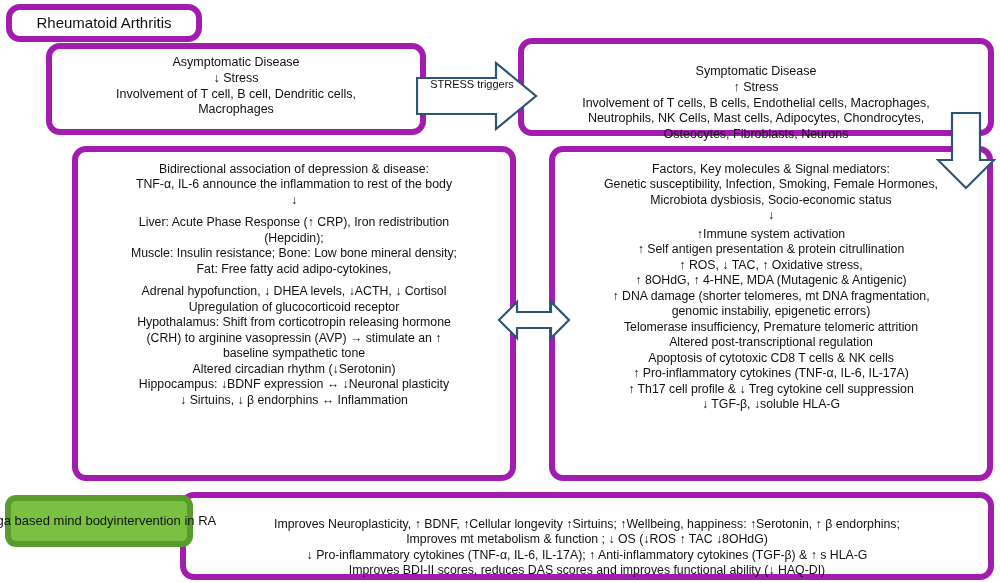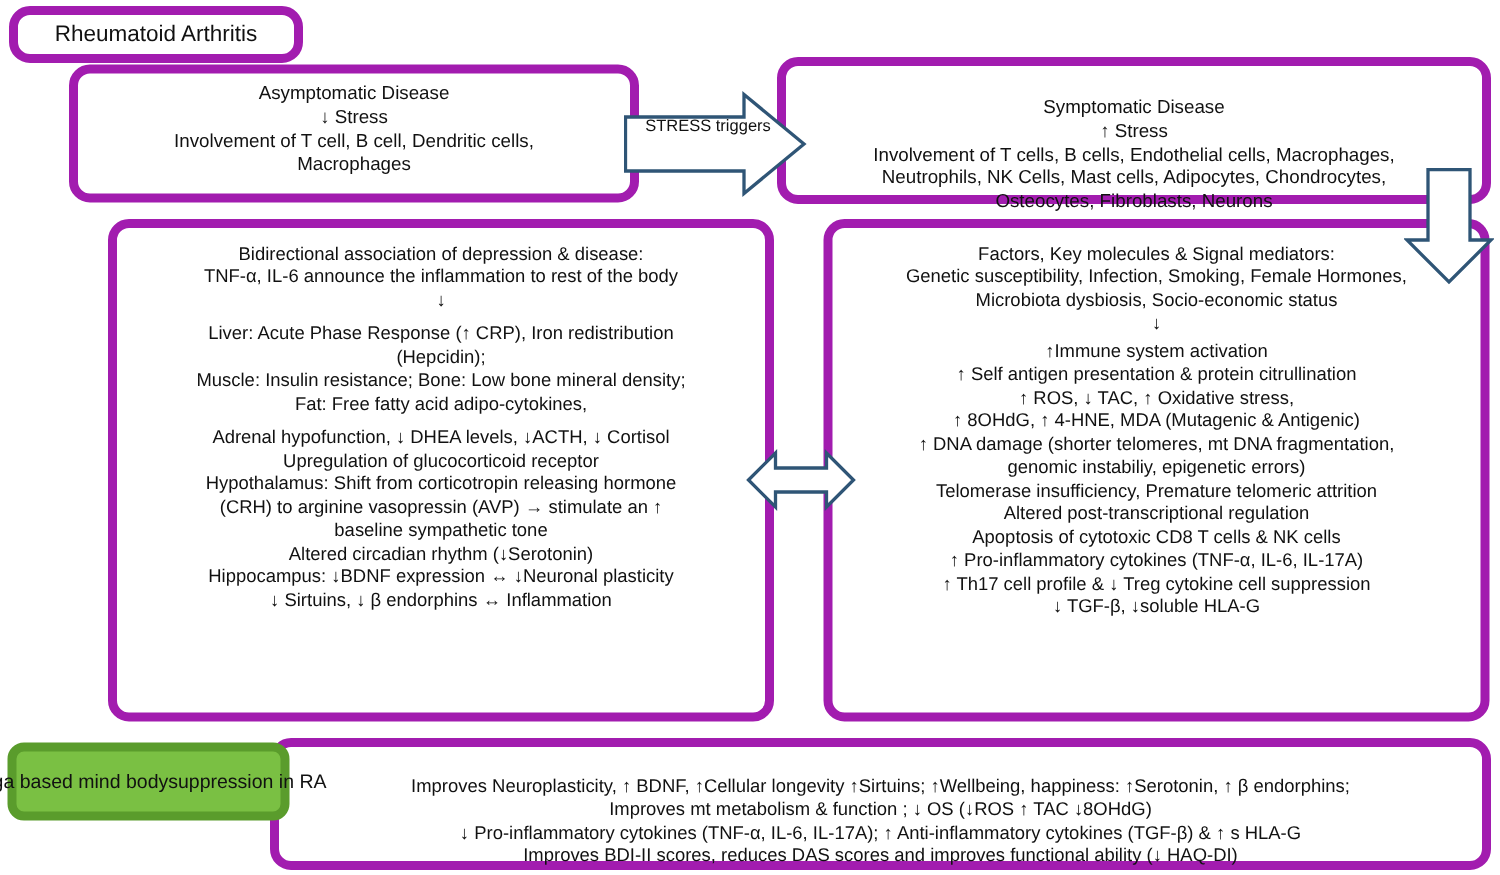--- a/index.html
+++ b/index.html
@@ -152,16 +152,16 @@
 
   <div class="box" id="outcomes-box">
     <span class="ln">Improves Neuroplasticity, ↑ BDNF, ↑Cellular longevity ↑Sirtuins; ↑Wellbeing, happiness: ↑Serotonin, ↑ β endorphins;</span>
     <span class="ln">Improves mt metabolism &amp; function ; ↓ OS (↓ROS ↑ TAC ↓8OHdG)</span>
     <span class="ln">↓ Pro-inflammatory cytokines (TNF-α, IL-6, IL-17A); ↑ Anti-inflammatory cytokines (TGF-β) &amp; ↑ s HLA-G</span>
     <span class="ln">Improves BDI-II scores, reduces DAS scores and improves functional ability (↓ HAQ-DI)</span>
   </div>
 
   <div class="box" id="yoga-box">
     <span class="ln">Yoga based mind body</span>
-    <span class="ln">suppression  in RA</span>
+    <span class="ln">intervention  in RA</span>
   </div>
 
 </div>
 
 </body></html>

